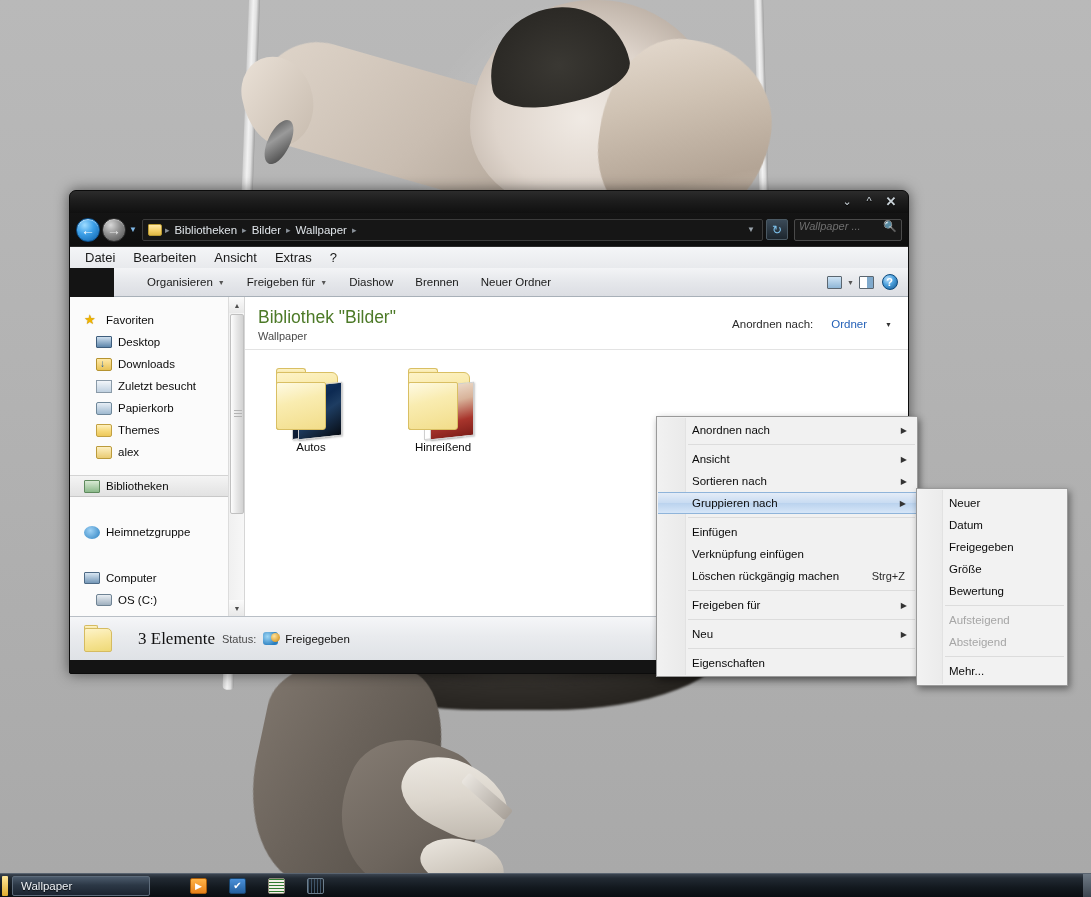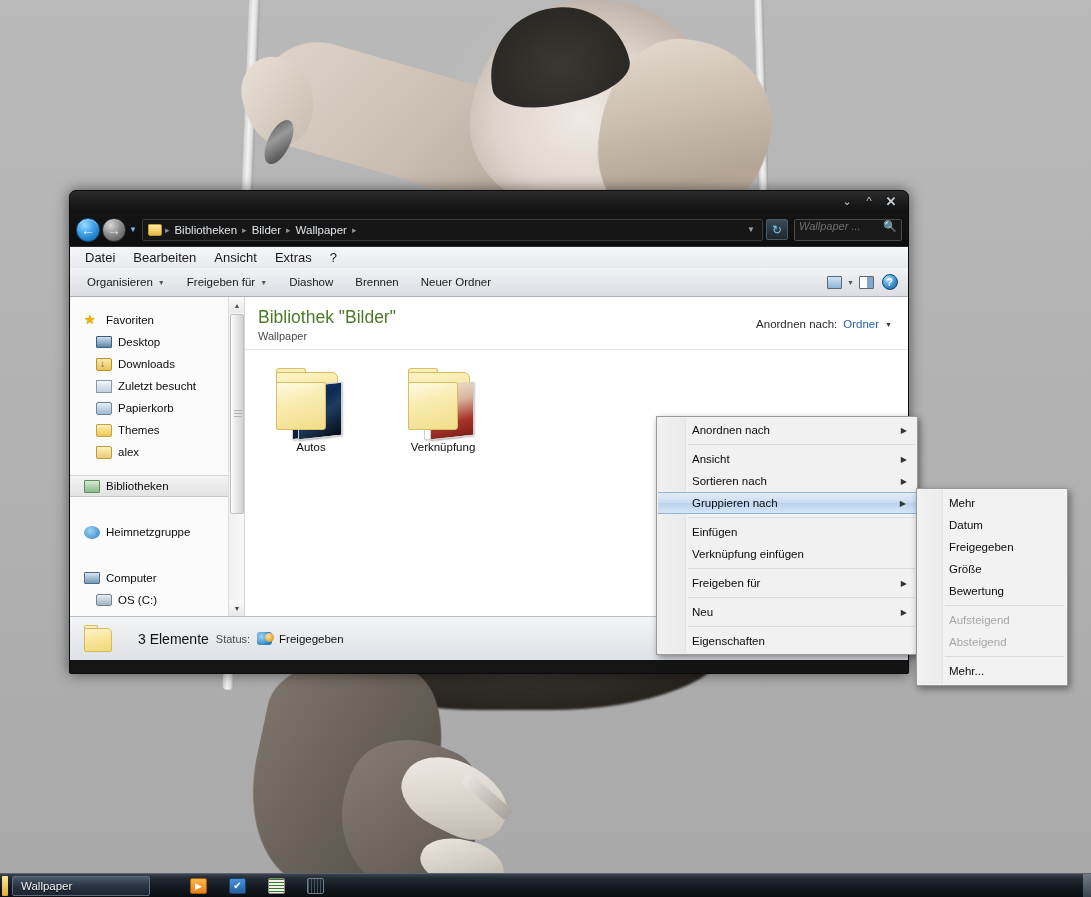--- a/index.html
+++ b/index.html
@@ -195,21 +195,22 @@
     background: linear-gradient(180deg,#f4f5f7 0%,#e8eaed 100%);
     border-top: 1px solid #2a2a2a;
     padding-left: 6px;
   }
   .menubar .mi { font-size: 13px; color: #1a1a1a; padding: 2px 9px; cursor: default; }
 
   .toolbar {
     height: 29px; display: flex; align-items: center;
     background: linear-gradient(180deg,#f3f4f6 0%,#e4e6ea 55%,#dcdee3 100%);
     border-bottom: 1px solid #a8b0b8;
-    padding-left: 6px;
+    padding-left: 22px;
+    margin-left: 44px;
   }
   .tb {
     font-size: 11.5px; color: #1a1a1a; padding: 4px 11px; cursor: default;
     display: flex; align-items: center; gap: 5px; border-radius: 2px;
   }
   .caret { font-size: 7px; color: #555; }
   .tb-right { margin-left: auto; display: flex; align-items: center; gap: 2px; padding-right: 8px; }
   .tbi {
     width: 21px; height: 21px; display: flex; align-items: center; justify-content: center;
     border-radius: 2px; cursor: default;
@@ -281,21 +282,21 @@
   .sb-grip { position:absolute; left:3px; top:95px; width:8px; height:7px;
     background: repeating-linear-gradient(180deg,#b4b4b4 0 1px, transparent 1px 3px); }
 
   
   .content { flex: 1; background: #fff; position: relative; overflow: hidden; }
   .lib-header { padding: 10px 0 0 13px; border-bottom: 1px solid #e3e3e3; height: 53px;
                 display: flex; align-items: flex-start; }
   .lib-title { font-size: 17.5px; color: #4d7a28; font-weight: normal; line-height: 21px; }
   .lib-sub { font-size: 11px; color: #4a4a4a; margin-top: 2px; }
   .arrange { margin-left: auto; padding-right: 16px; padding-top: 11px;
-             font-size: 11.5px; color: #2b2b2b; display: flex; align-items: center; gap: 6px; }
+             font-size: 11.5px; color: #2b2b2b; display: flex; align-items: center; gap: 18px; }
   .arrange .val { color: #2662b8; }
   .arr-caret { font-size: 7px; color: #333; }
 
   .items { display: flex; padding: 16px 0 0 18px; gap: 36px; }
   .fitem { width: 96px; display: flex; flex-direction: column; align-items: center; cursor: default; }
   .fthumb { width: 82px; height: 70px; position: relative; }
   .f-back {
     position: absolute; left: 6px; top: 6px; width: 62px; height: 58px;
     background: linear-gradient(170deg,#fdf3c8 0%,#f7e59a 45%,#f0d87c 100%);
     border: 1px solid #d9bf63; border-radius: 2px 6px 2px 2px;
@@ -325,21 +326,21 @@
   }
   .sb-folder {
     width: 34px; height: 28px; position: relative;
   }
   .sb-folder .b { position:absolute; left:2px; top:3px; width:28px; height:24px;
     background: linear-gradient(170deg,#fdf3c8 0%,#f7e59a 50%,#eed977 100%);
     border:1px solid #d5bb60; border-radius:2px 5px 2px 2px; }
   .sb-folder .t { position:absolute; left:2px; top:0px; width:14px; height:5px;
     background: linear-gradient(180deg,#fdf3c8,#f3dd8c); border:1px solid #d5bb60;
     border-bottom:none; border-radius:2px 2px 0 0; }
-  .st-count { font-size: 14px; color: #111; margin-left: 15px; }
+  .st-count { font-size: 17px; color: #111; margin-left: 15px; font-family: Liberation Serif, serif; }
   .st-label { font-size: 11px; color: #4a4a4a; }
   .st-share-ico {
     width: 15px; height: 13px;
     background: radial-gradient(circle at 30% 35%, #9ed7f5, #2a7fc0 70%);
     border-radius: 3px; position: relative;
   }
   .st-share-ico:after { content:""; position:absolute; right:-2px; top:1px; width:9px; height:9px;
     background: radial-gradient(circle at 35% 35%, #ffe39b, #d89a2a 75%); border-radius:50%; }
   .st-val { font-size: 11.5px; color: #111; }
 
@@ -626,21 +627,21 @@
         </div>
 
         <div class="fitem">
           <div class="fthumb">
             <div class="f-tab"></div>
             <div class="f-back"></div>
             <div class="pg pg2" style="background:#ffffff;"></div>
             <div class="pg pg1" style="background:linear-gradient(170deg,#f0e2d2 0%,#d8b39a 35%,#a8352c 70%,#7d1d18 100%);"></div>
             <div class="f-front"></div>
           </div>
-          <div class="flabel">Verknüpfung</div>
+          <div class="flabel">Hinreißend</div>
         </div>
 
       </div>
     </div>
   </div>
 
   <div class="statusbar">
     <div class="sb-folder">
       <div class="t"></div>
       <div class="b"></div>
@@ -677,20 +678,24 @@
   </div>
 
   <div class="cmsep"></div>
 
   <div class="cmi">
     <span>Einfügen</span>
   </div>
   <div class="cmi">
     <span>Verknüpfung einfügen</span>
   </div>
+  <div class="cmi">
+    <span>Löschen rückgängig machen</span>
+    <span class="accel">Strg+Z</span>
+  </div>
   <div class="cmsep"></div>
 
   <div class="cmi">
     <span>Freigeben für</span>
     <span class="sub-arrow">▶</span>
   </div>
   <div class="cmsep"></div>
 
   <div class="cmi">
     <span>Neu</span>
@@ -699,21 +704,21 @@
   <div class="cmsep"></div>
 
   <div class="cmi">
     <span>Eigenschaften</span>
   </div>
 </div>
 
 <div class="submenu">
   <div class="gutter"></div>
 
-  <div class="smi">Mehr</div>
+  <div class="smi">Neuer</div>
   <div class="smi">Datum</div>
   <div class="smi">Freigegeben</div>
   <div class="smi">Größe</div>
   <div class="smi">Bewertung</div>
   <div class="smsep"></div>
   <div class="smi disabled">Aufsteigend</div>
   <div class="smi disabled">Absteigend</div>
   <div class="smsep"></div>
   <div class="smi">Mehr...</div>
 </div>

